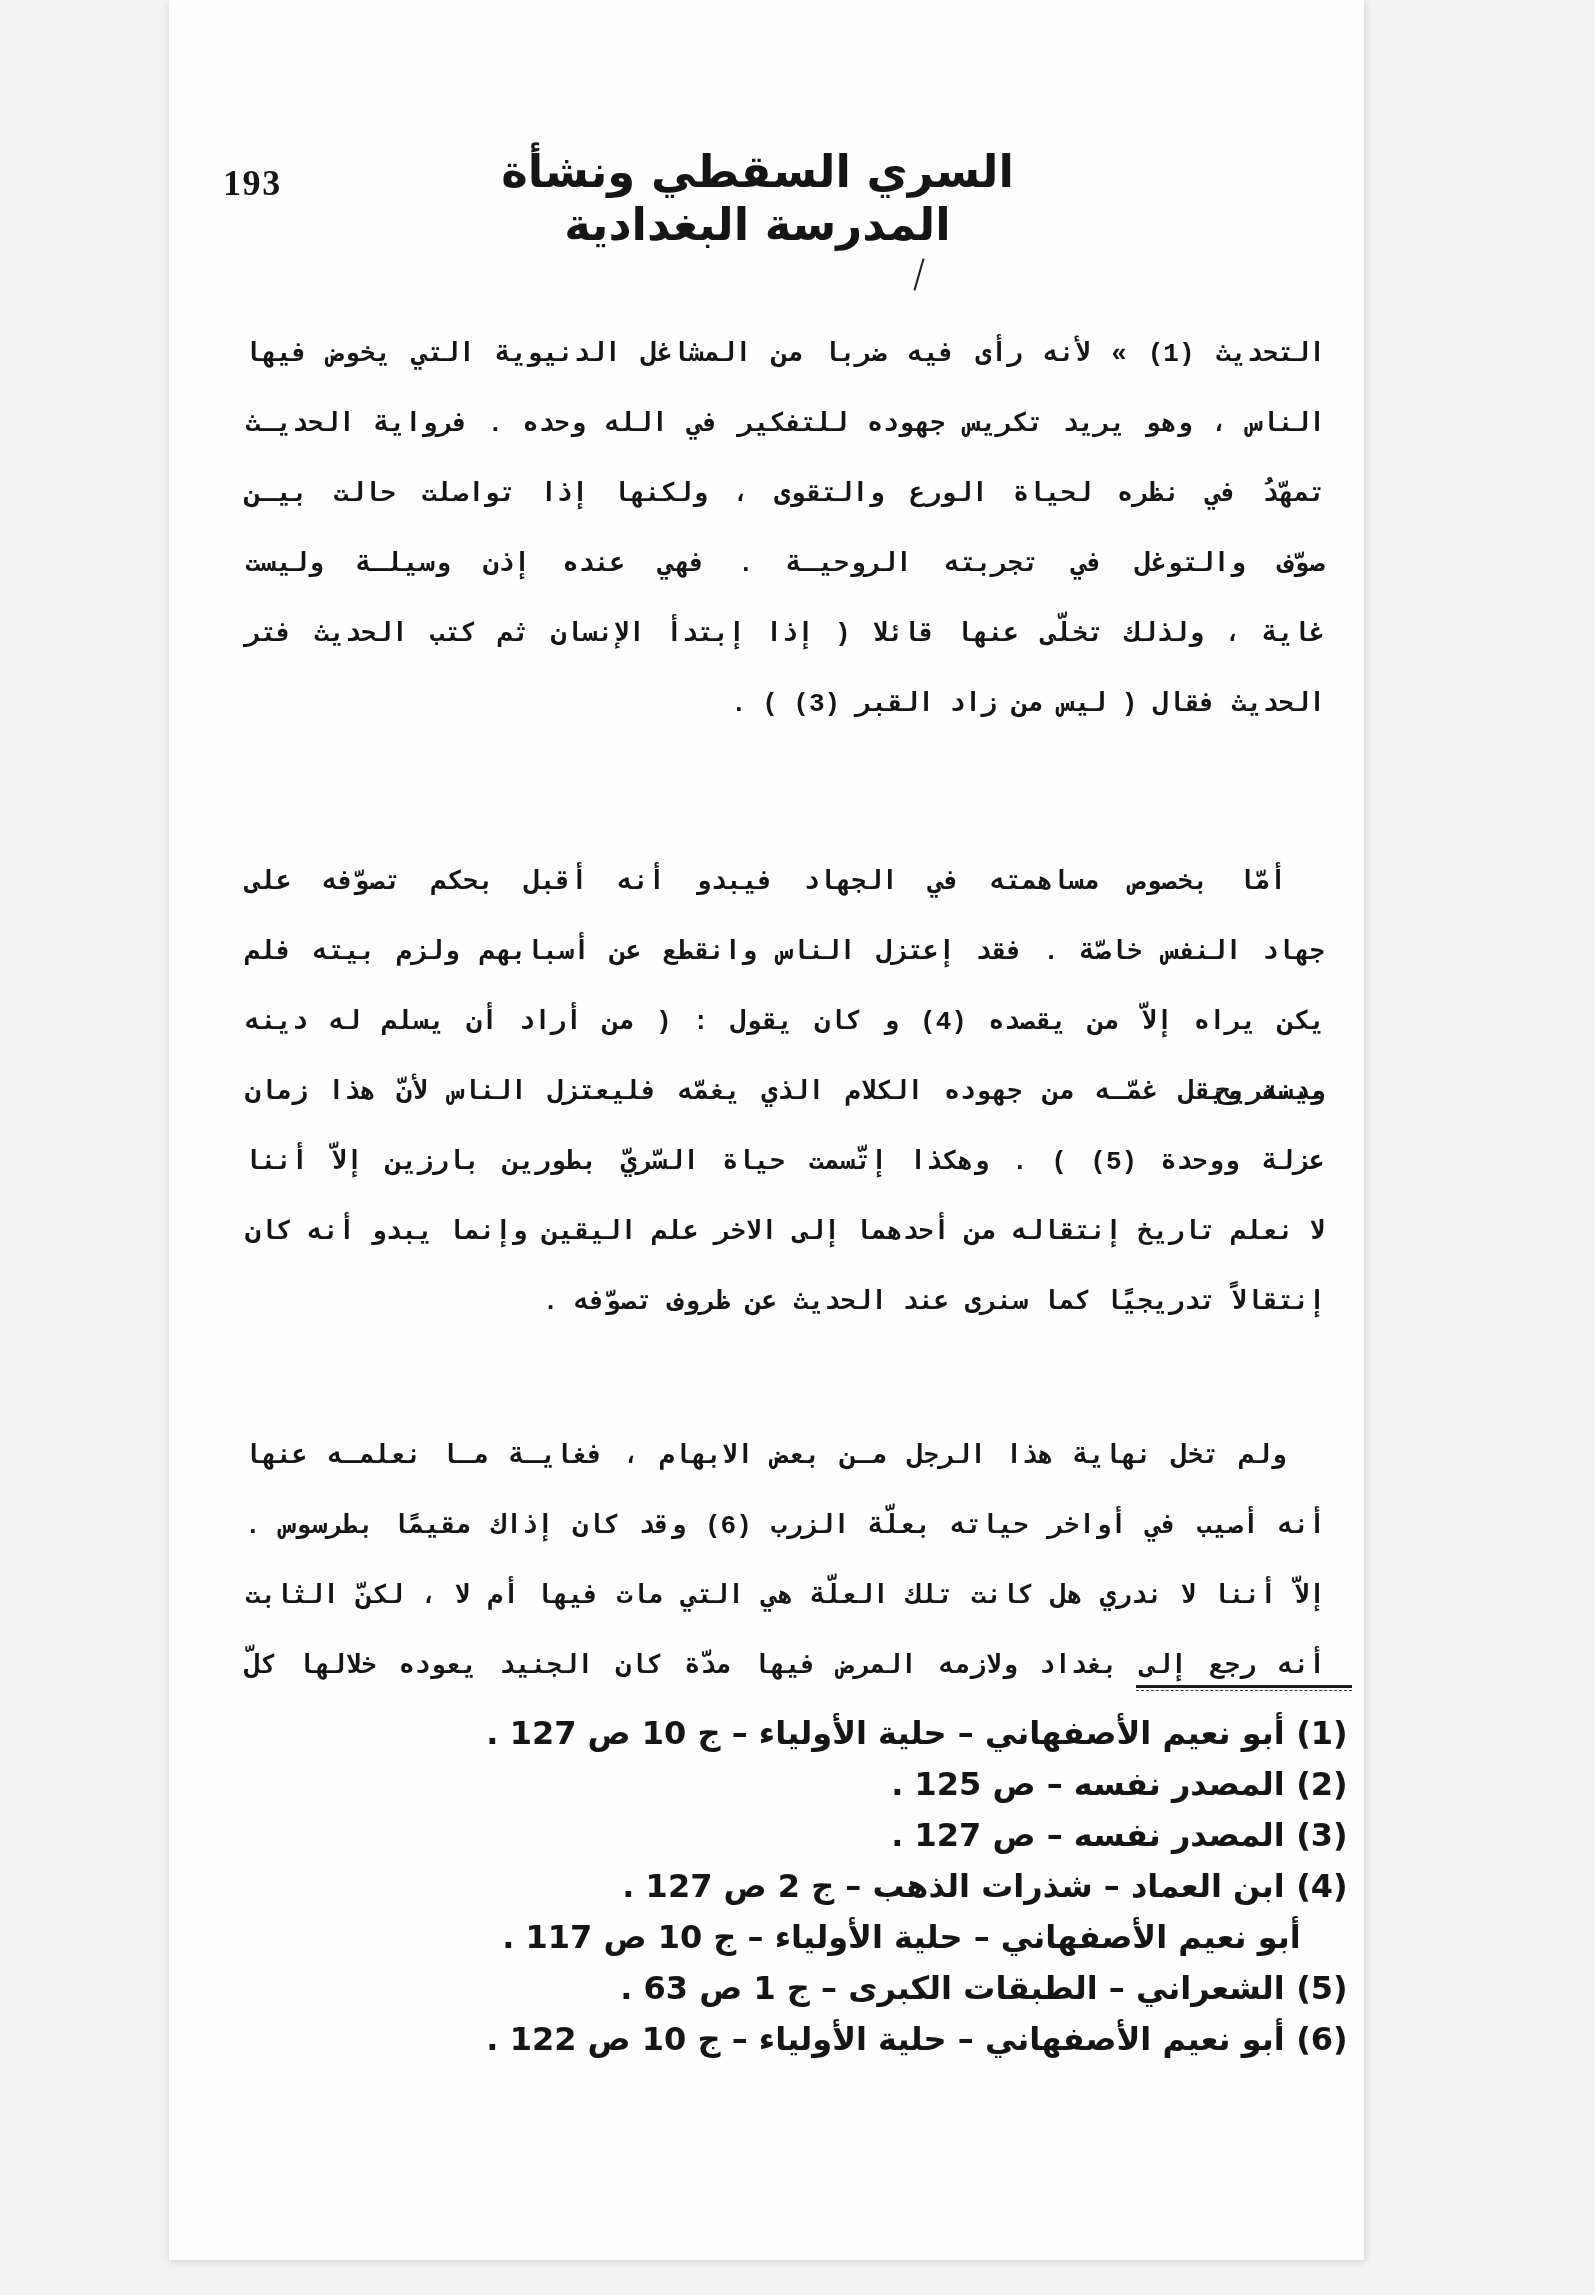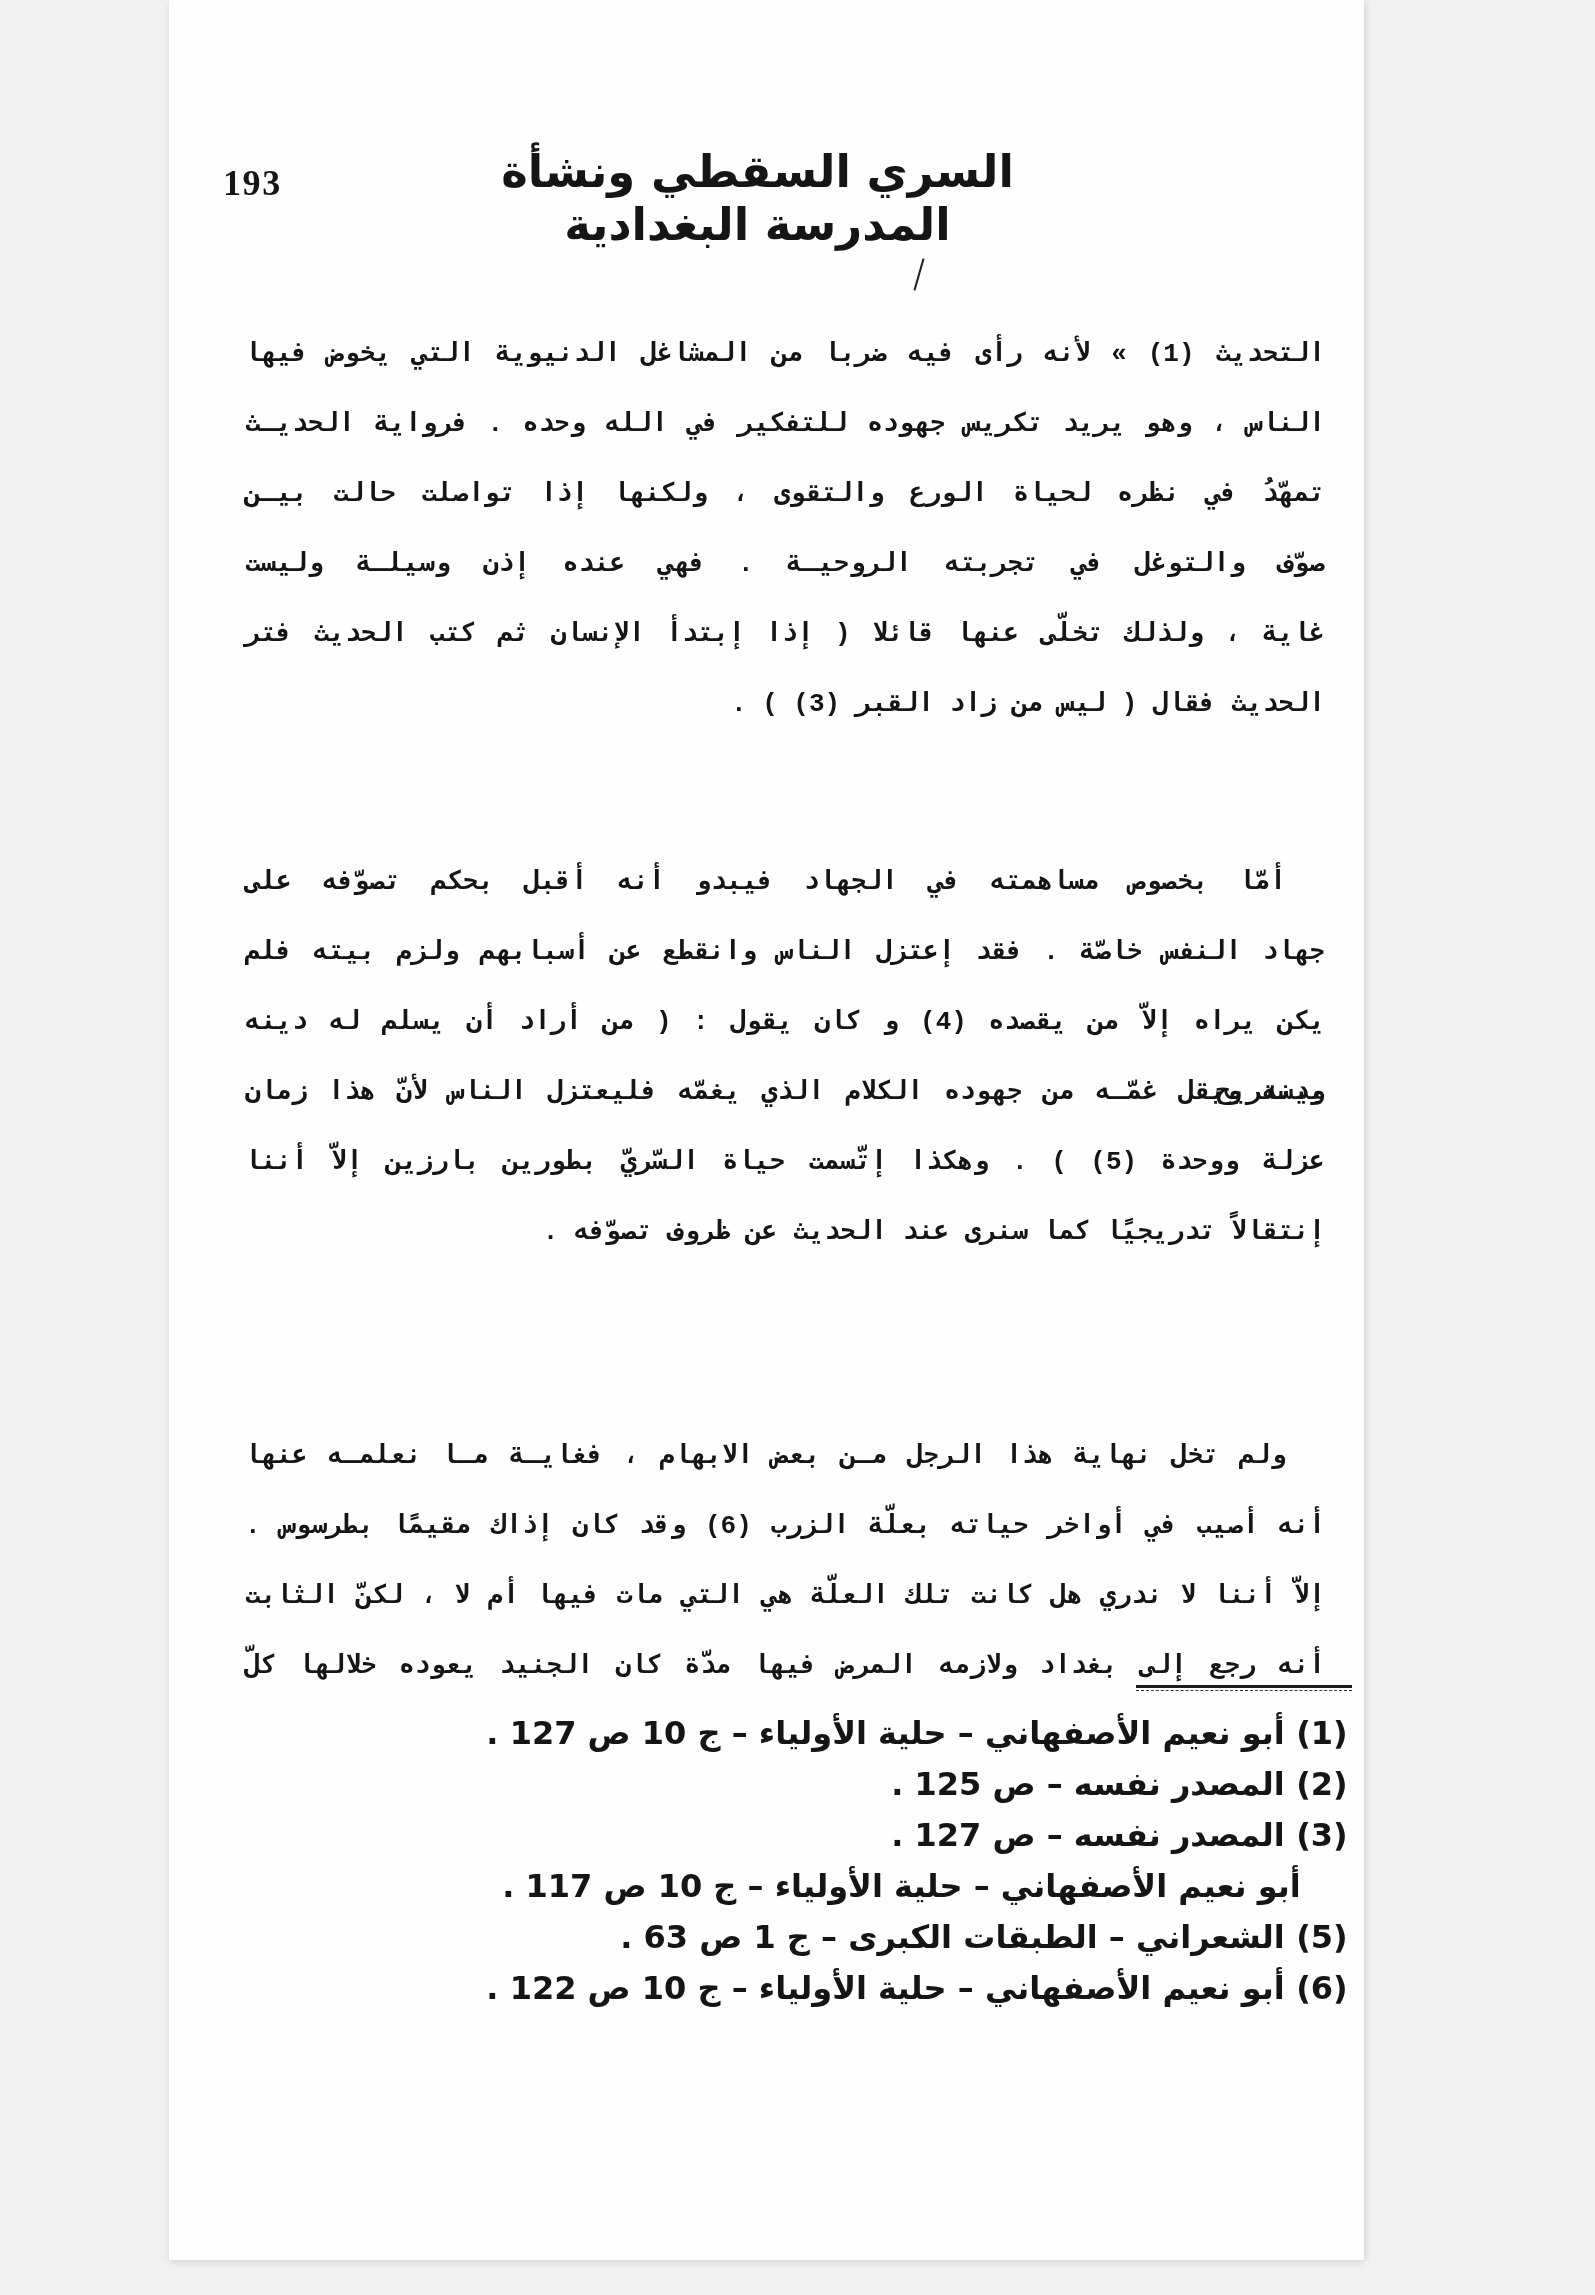--- a/index.html
+++ b/index.html
@@ -115,20 +115,21 @@
       <div class="bline">غاية ، ولذلك تخلّى عنها قائلا ( إذا إبتدأ الإنسان ثم كتب الحديث فتر</div>
       <div class="bline short">الحديث فقال ( ليس من زاد القبر (3) ) .</div>
     </div>
 
     <div class="para" id="p2">
       <div class="bline indent">أمّا بخصوص مساهمته في الجهاد فيبدو أنه أقبل بحكم تصوّفه على</div>
       <div class="bline">جهاد النفس خاصّة . فقد إعتزل الناس وانقطع عن أسبابهم ولزم بيته فلم</div>
       <div class="bline">يكن يراه إلاّ من يقصده (4) و كان يقول : ( من أراد أن يسلم له دينه ويستريح</div>
       <div class="bline">بدنه ويقل غمّـه من جهوده الكلام الذي يغمّه فليعتزل الناس لأنّ هذا زمان</div>
       <div class="bline">عزلة ووحدة (5) ) . وهكذا إتّسمت حياة السّريّ بطورين بارزين إلاّ أننا</div>
+      <div class="bline">لا نعلم تاريخ إنتقاله من أحدهما إلى الاخر علم اليقين وإنما يبدو أنه كان</div>
       <div class="bline short">إنتقالاً تدريجيًا كما سنرى عند الحديث عن ظروف تصوّفه .</div>
     </div>
 
     <div class="para" id="p3">
       <div class="bline indent">ولم تخل نهاية هذا الرجل مـن بعض الابهام ، فغايـة مـا نعلمـه عنها</div>
       <div class="bline">أنه أصيب في أواخر حياته بعلّة الزرب (6) وقد كان إذاك مقيمًا بطرسوس .</div>
       <div class="bline">إلاّ أننا لا ندري هل كانت تلك العلّة هي التي مات فيها أم لا ، لكنّ الثابت</div>
       <div class="bline">أنه رجع إلى بغداد ولازمه المرض فيها مدّة كان الجنيد يعوده خلالها كلّ</div>
     </div>
 
@@ -139,20 +140,23 @@
   <div class="fnblock">
     <div class="fnrow">
       <span class="mark">(1)</span><span>أبو نعيم الأصفهاني – حلية الأولياء – ج 10 ص 127 .</span>
     </div>
     <div class="fnrow">
       <span class="mark">(2)</span><span>المصدر نفسه – ص 125 .</span>
     </div>
     <div class="fnrow">
       <span class="mark">(3)</span><span>المصدر نفسه – ص 127 .</span>
     </div>
+    <div class="fnrow">
+      <span class="mark">(4)</span><span>ابن العماد – شذرات الذهب – ج 2 ص 127 .</span>
+    </div>
     <div class="fnrow cont">
       <span>أبو نعيم الأصفهاني – حلية الأولياء – ج 10 ص 117 .</span>
     </div>
     <div class="fnrow">
       <span class="mark">(5)</span><span>الشعراني – الطبقات الكبرى – ج 1 ص 63 .</span>
     </div>
     <div class="fnrow">
       <span class="mark">(6)</span><span>أبو نعيم الأصفهاني – حلية الأولياء – ج 10 ص 122 .</span>
     </div>
   </div>

